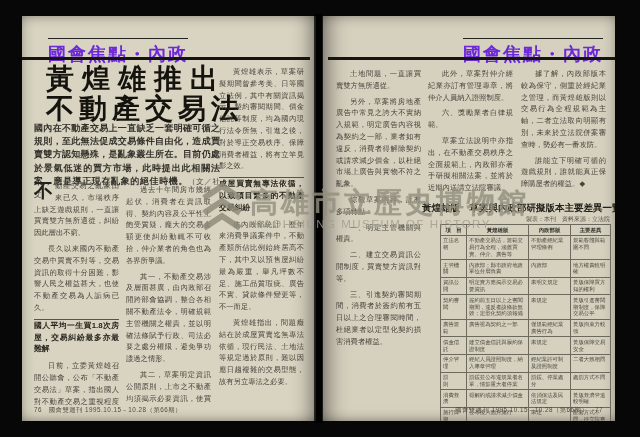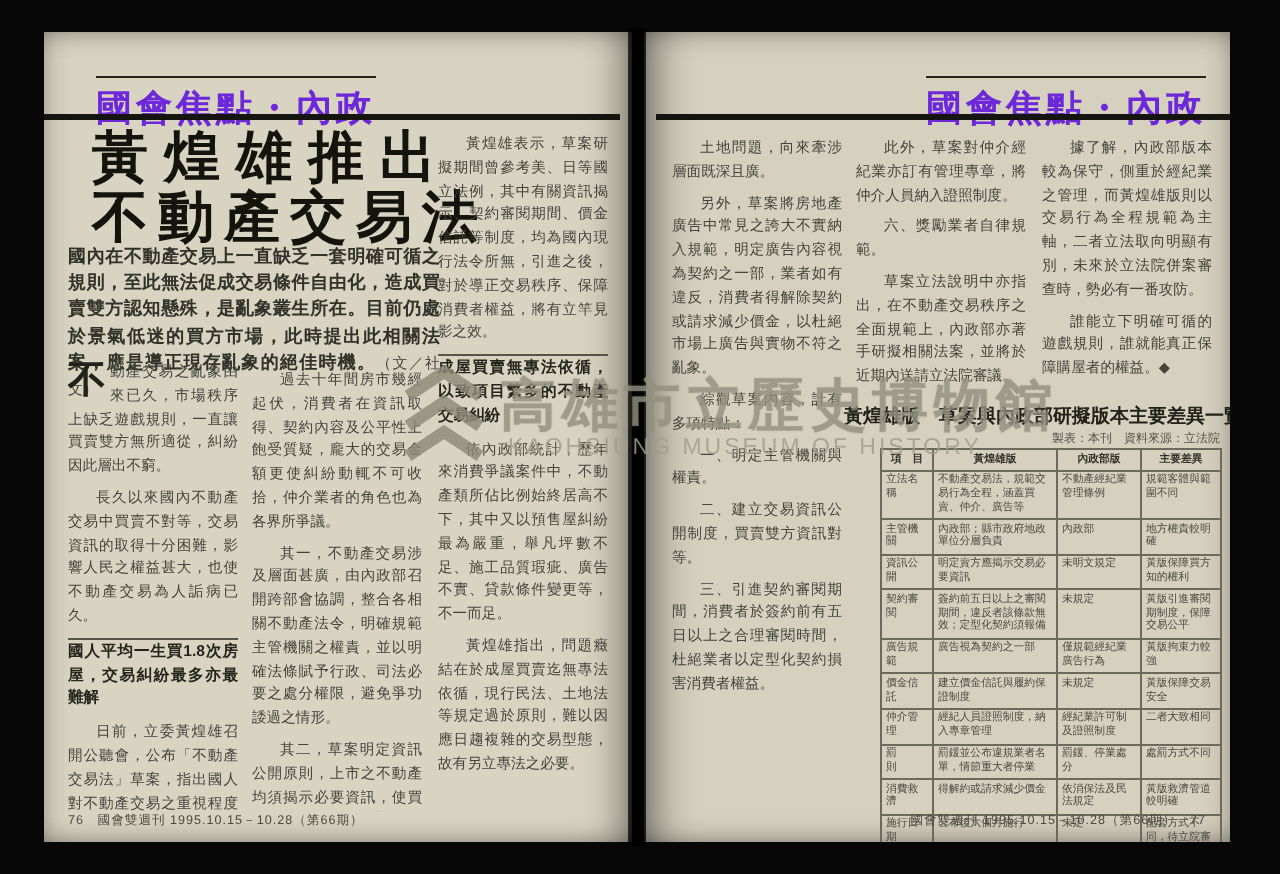--- a/index.html
+++ b/index.html
@@ -91,21 +91,21 @@
       <div class="blk p">依內政部統計，歷年來消費爭議案件中，不動產類所佔比例始終居高不下，其中又以預售屋糾紛最為嚴重，舉凡坪數不足、施工品質瑕疵、廣告不實、貸款條件變更等，不一而足。</div>
       <div class="blk p">黃煌雄指出，問題癥結在於成屋買賣迄無專法依循，現行民法、土地法等規定過於原則，難以因應日趨複雜的交易型態，故有另立專法之必要。</div>
     </div>
   <div class="footer">76　國會雙週刊 1995.10.15－10.28（第66期）</div>
 </div>
 
 <div class="page" id="right-page">
   <div class="hdr">國會焦點・內政</div>
   <div class="thick-rule"></div>
   <div class="col" id="r-col1">
-      <div class="blk p">土地問題，向來牽涉層面既深且廣。</div>
+      <div class="blk p">土地問題，一直讓買賣雙方無所適從。</div>
       <div class="blk p">另外，草案將房地產廣告中常見之誇大不實納入規範，明定廣告內容視為契約之一部，業者如有違反，消費者得解除契約或請求減少價金，以杜絕市場上廣告與實物不符之亂象。</div>
       <div class="blk p">綜觀草案內容，計有多項特點：</div>
       <div class="blk p">一、明定主管機關與權責。</div>
       <div class="blk p">二、建立交易資訊公開制度，買賣雙方資訊對等。</div>
       <div class="blk p">三、引進契約審閱期間，消費者於簽約前有五日以上之合理審閱時間，杜絕業者以定型化契約損害消費者權益。</div>
     </div>
   <div class="col" id="r-col2">
       <div class="blk p">此外，草案對仲介經紀業亦訂有管理專章，將仲介人員納入證照制度。</div>
       <div class="blk p">六、獎勵業者自律規範。</div>
       <div class="blk p">草案立法說明中亦指出，在不動產交易秩序之全面規範上，內政部亦著手研擬相關法案，並將於近期內送請立法院審議。</div>

